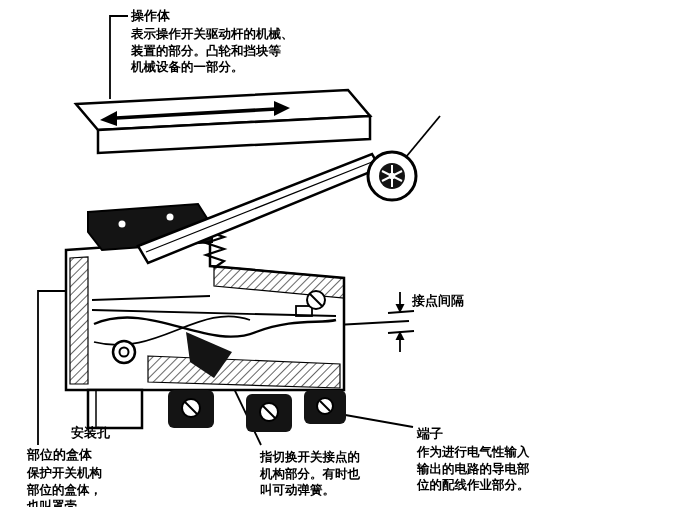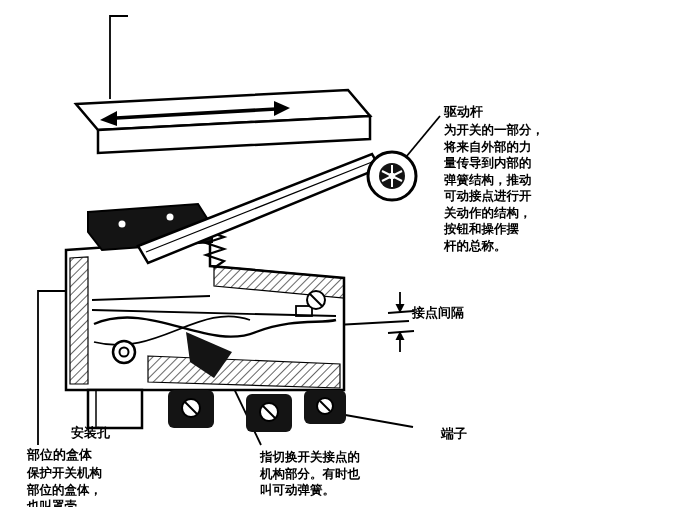--- a/index.html
+++ b/index.html
@@ -110,51 +110,49 @@
     <g stroke="#000" stroke-width="1.8">
       <line x1="400" y1="292" x2="400" y2="306"></line>
       <polygon points="400,313 395.5,304 404.5,304" fill="#000" stroke="none"></polygon>
       <line x1="400" y1="352" x2="400" y2="338"></line>
       <polygon points="400,331 395.5,340 404.5,340" fill="#000" stroke="none"></polygon>
       <line x1="388" y1="313" x2="414" y2="311"></line>
       <line x1="388" y1="333" x2="414" y2="331"></line>
     </g>
   </svg>
 
-
-  <div class="lbl" style="left:444px;top:103px;">
-    <div class="t">驱动杆</div>
-    <div class="d">为开关的一部分，
-将来自外部的力
-量传导到内部的
-弹簧结构，推动
-可动接点进行开
-关动作的结构，
-按钮和操作摆
-杆的总称。</div>
+  <div class="lbl" style="left:131px;top:7px;">
+    <div class="t">操作体</div>
+    <div class="d">表示操作开关驱动杆的机械、
+装置的部分。凸轮和挡块等
+机械设备的一部分。</div>
   </div>
 
-  <div class="lbl" style="left:412px;top:304px;">
+
+  <div class="lbl" style="left:412px;top:292px;">
     <div class="t">接点间隔</div>
   </div>
 
   <div class="lbl" style="left:71px;top:424px;">
     <div class="t">安装孔</div>
   </div>
 
   <div class="lbl" style="left:27px;top:446px;">
     <div class="t">部位的盒体</div>
     <div class="d">保护开关机构
 部位的盒体，
 也叫罩壳。</div>
   </div>
 
   <div class="lbl" style="left:260px;top:447px;">
     <div class="d">指切换开关接点的
 机构部分。有时也
 叫可动弹簧。</div>
   </div>
 
-  <div class="lbl" style="left:441px;top:425px;">
+  <div class="lbl" style="left:417px;top:425px;">
     <div class="t">端子</div>
+    <div class="d">作为进行电气性输入
+输出的电路的导电部
+位的配线作业部分。</div>
   </div>
 
 </div>
 
 </body></html>

